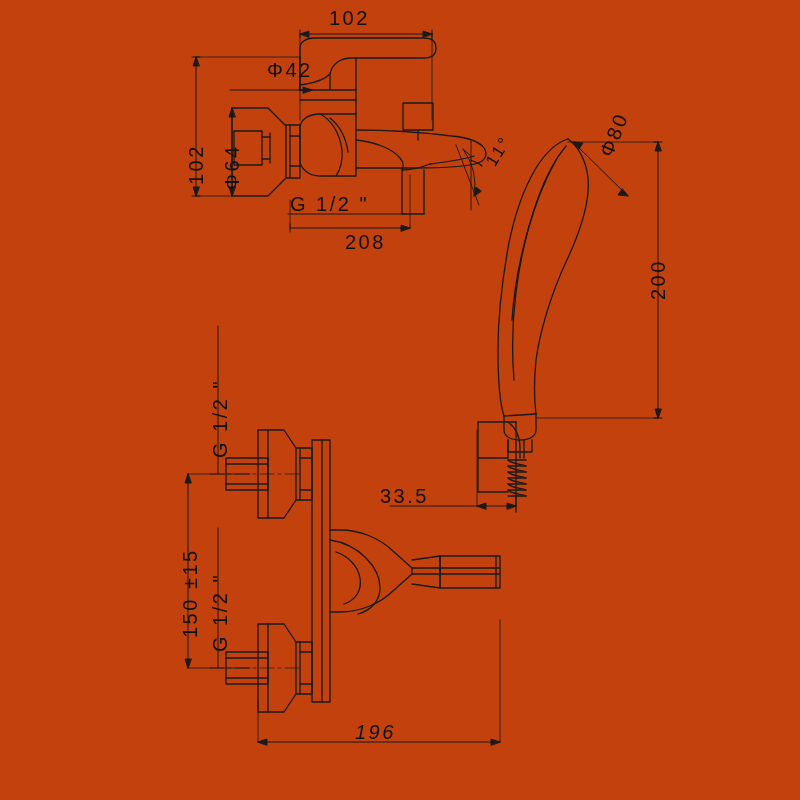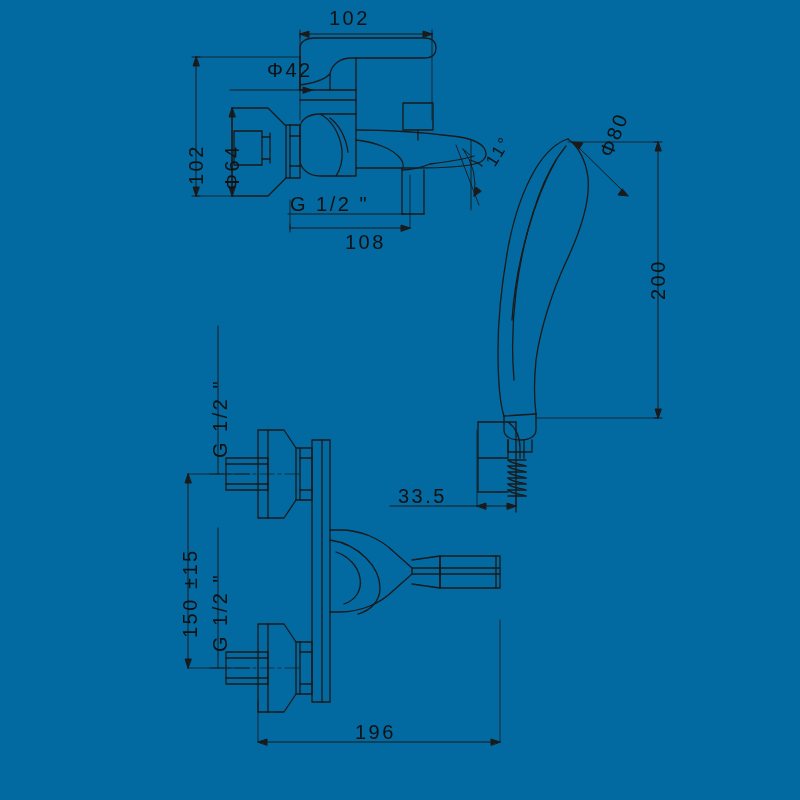--- a/index.html
+++ b/index.html
@@ -1,17 +1,17 @@
 <!DOCTYPE html>
 <html><head>
 <meta charset="utf-8">
 <title>Technical Drawing</title>
 <style>
   html,body{margin:0;padding:0;background:#ffffff;}
-  #page{position:relative;width:800px;height:800px;background:#0369a1;
+  #page{position:relative;width:800px;height:800px;background:#c2410c;
         font-family:"Liberation Sans", sans-serif;overflow:hidden;}
   #cad{position:absolute;left:0;top:0;width:800px;height:800px;}
   .dimtext{position:absolute;color:#111111;font-family:"Liberation Sans", sans-serif;
            font-size:20px;letter-spacing:2.5px;white-space:nowrap;line-height:1;}
   .rot90{transform-origin:0 0;transform:rotate(-90deg);}
 </style>
 </head>
 <body>
 
 <div id="page">
@@ -253,31 +253,31 @@
   <div class="dimtext" style="left:329px;top:8px;">102</div>
 
   <div class="dimtext rot90" style="left:186px;top:185px;">102</div>
 
   <div class="dimtext" style="left:235px;top:60px;margin-left:32px;">Φ42</div>
 
   <div class="dimtext rot90" style="left:222px;top:190px;">Φ64</div>
 
   <div class="dimtext" style="left:290px;top:194px;">G  1/2 "</div>
 
-  <div class="dimtext" style="left:345px;top:232px;">108</div>
+  <div class="dimtext" style="left:345px;top:232px;">208</div>
 
   <div class="dimtext" style="left:483px;top:160px;transform:rotate(-58deg);transform-origin:0 0;font-size:17px;">11°</div>
 
   <div class="dimtext" style="left:596px;top:152px;transform:rotate(-68deg);transform-origin:0 0;">Φ80</div>
 
   <div class="dimtext rot90" style="left:648px;top:300px;">200</div>
 
   <div class="dimtext rot90" style="left:210px;top:458px;">G  1/2 "</div>
 
   <div class="dimtext rot90" style="left:210px;top:652px;">G  1/2 "</div>
 
   <div class="dimtext rot90" style="left:180px;top:638px;">150 ±15</div>
 
-  <div class="dimtext" style="left:398px;top:486px;">33.5</div>
-
-  <div class="dimtext" style="left:355px;top:722px;">196</div>
+  <div class="dimtext" style="left:380px;top:486px;">33.5</div>
+
+  <div class="dimtext" style="left:355px;top:722px;font-style:italic;">196</div>
 
 </div>
 
 </body></html>

